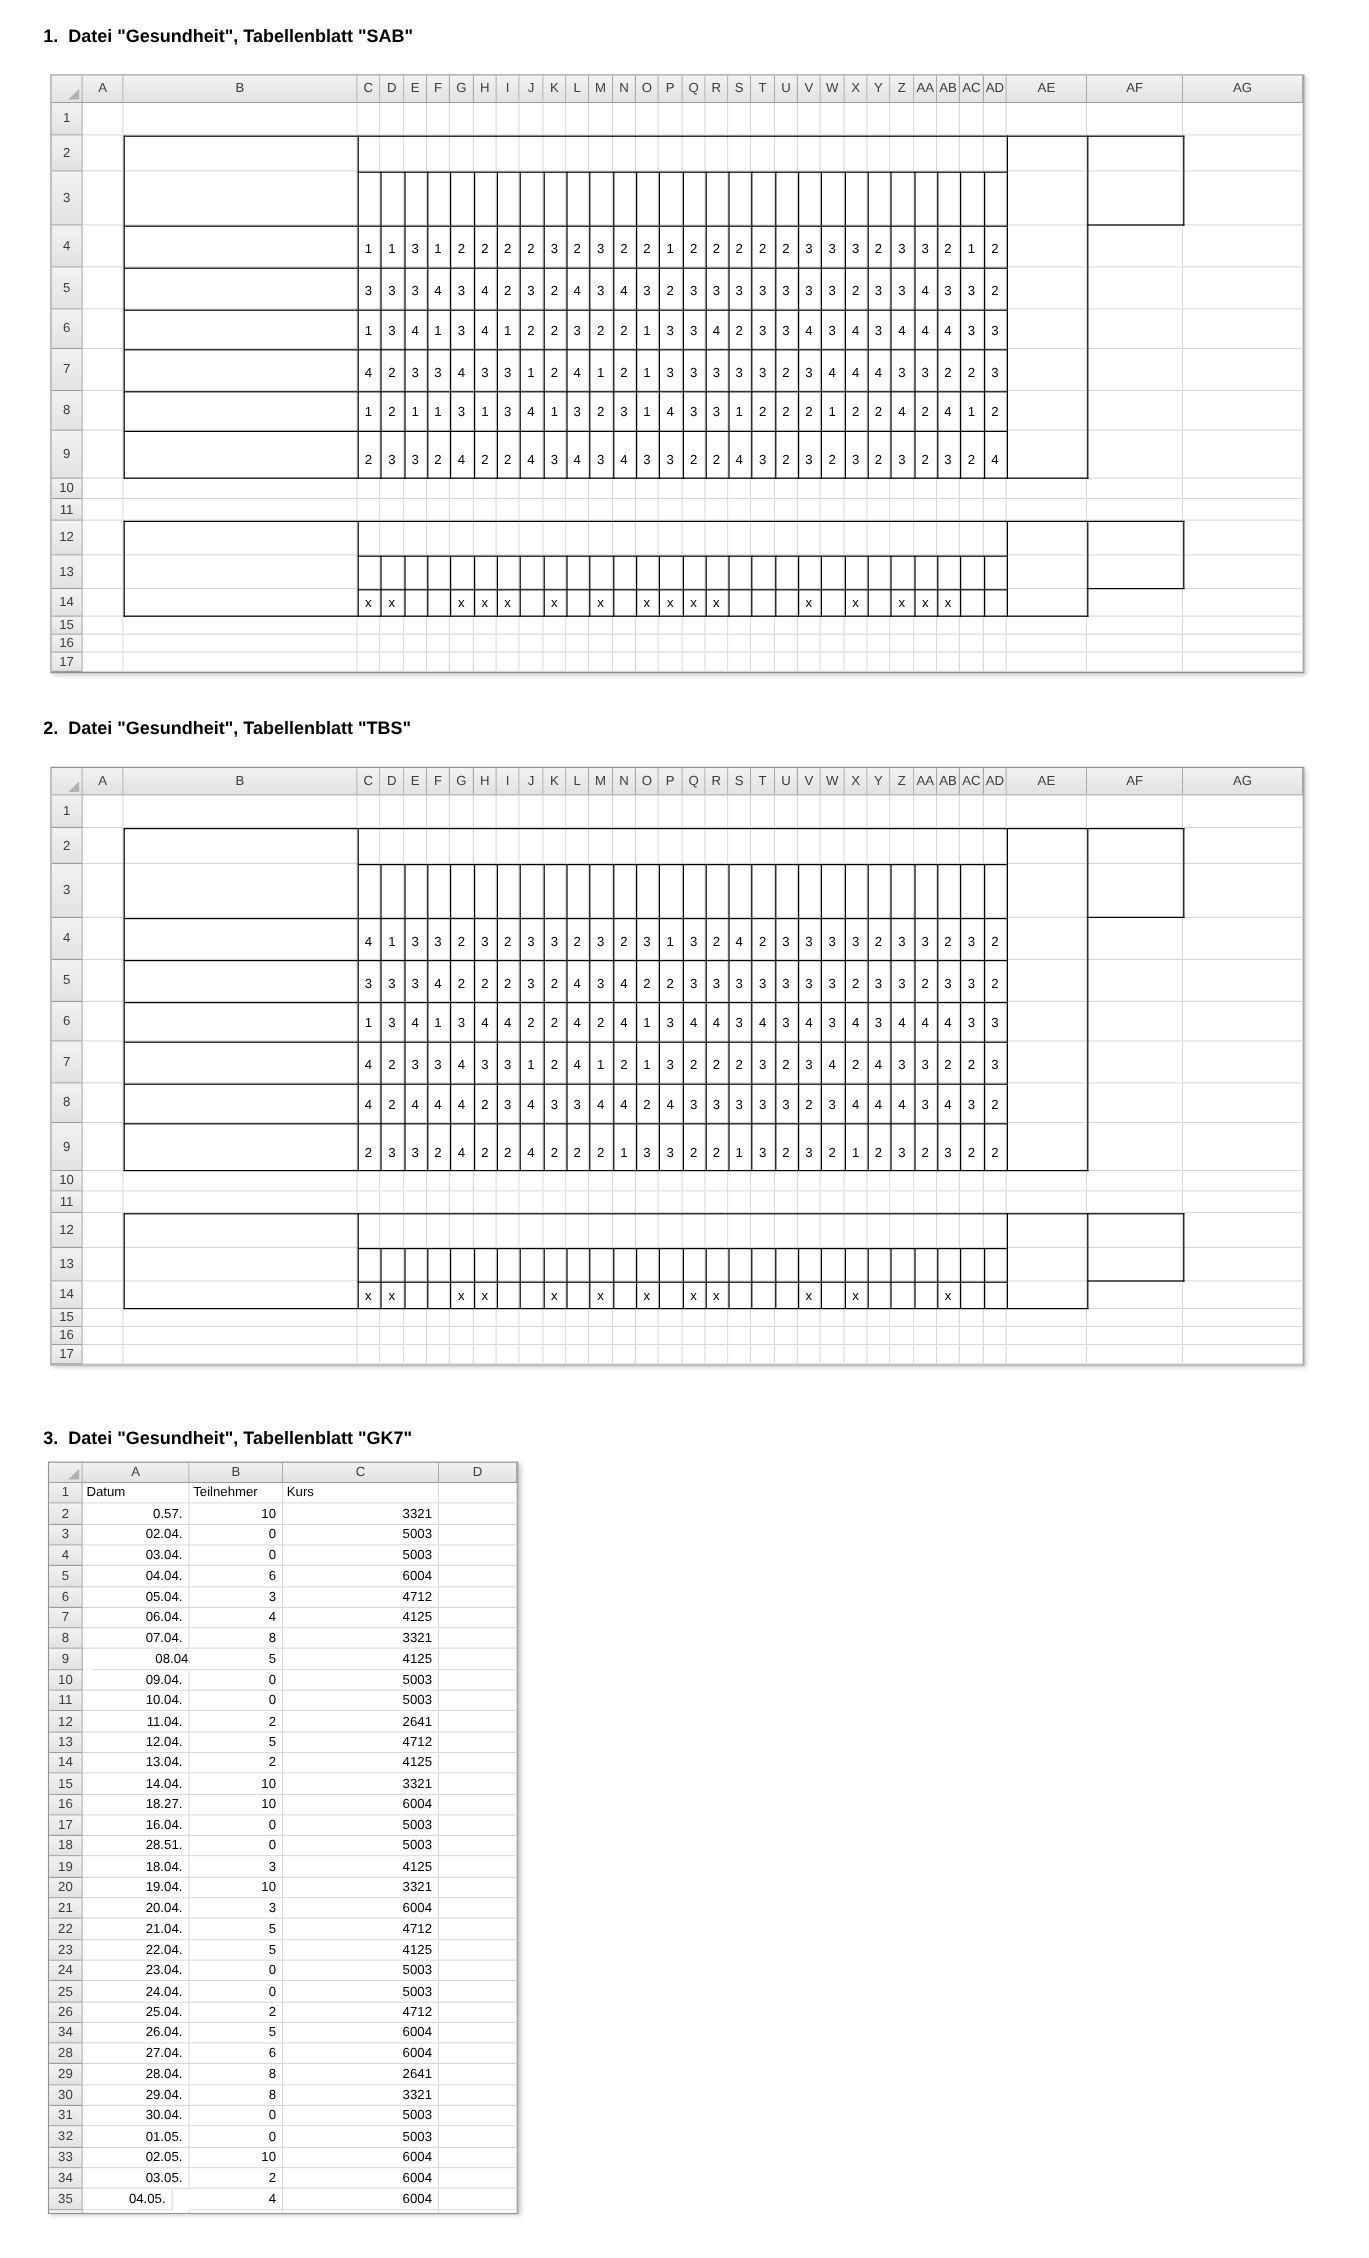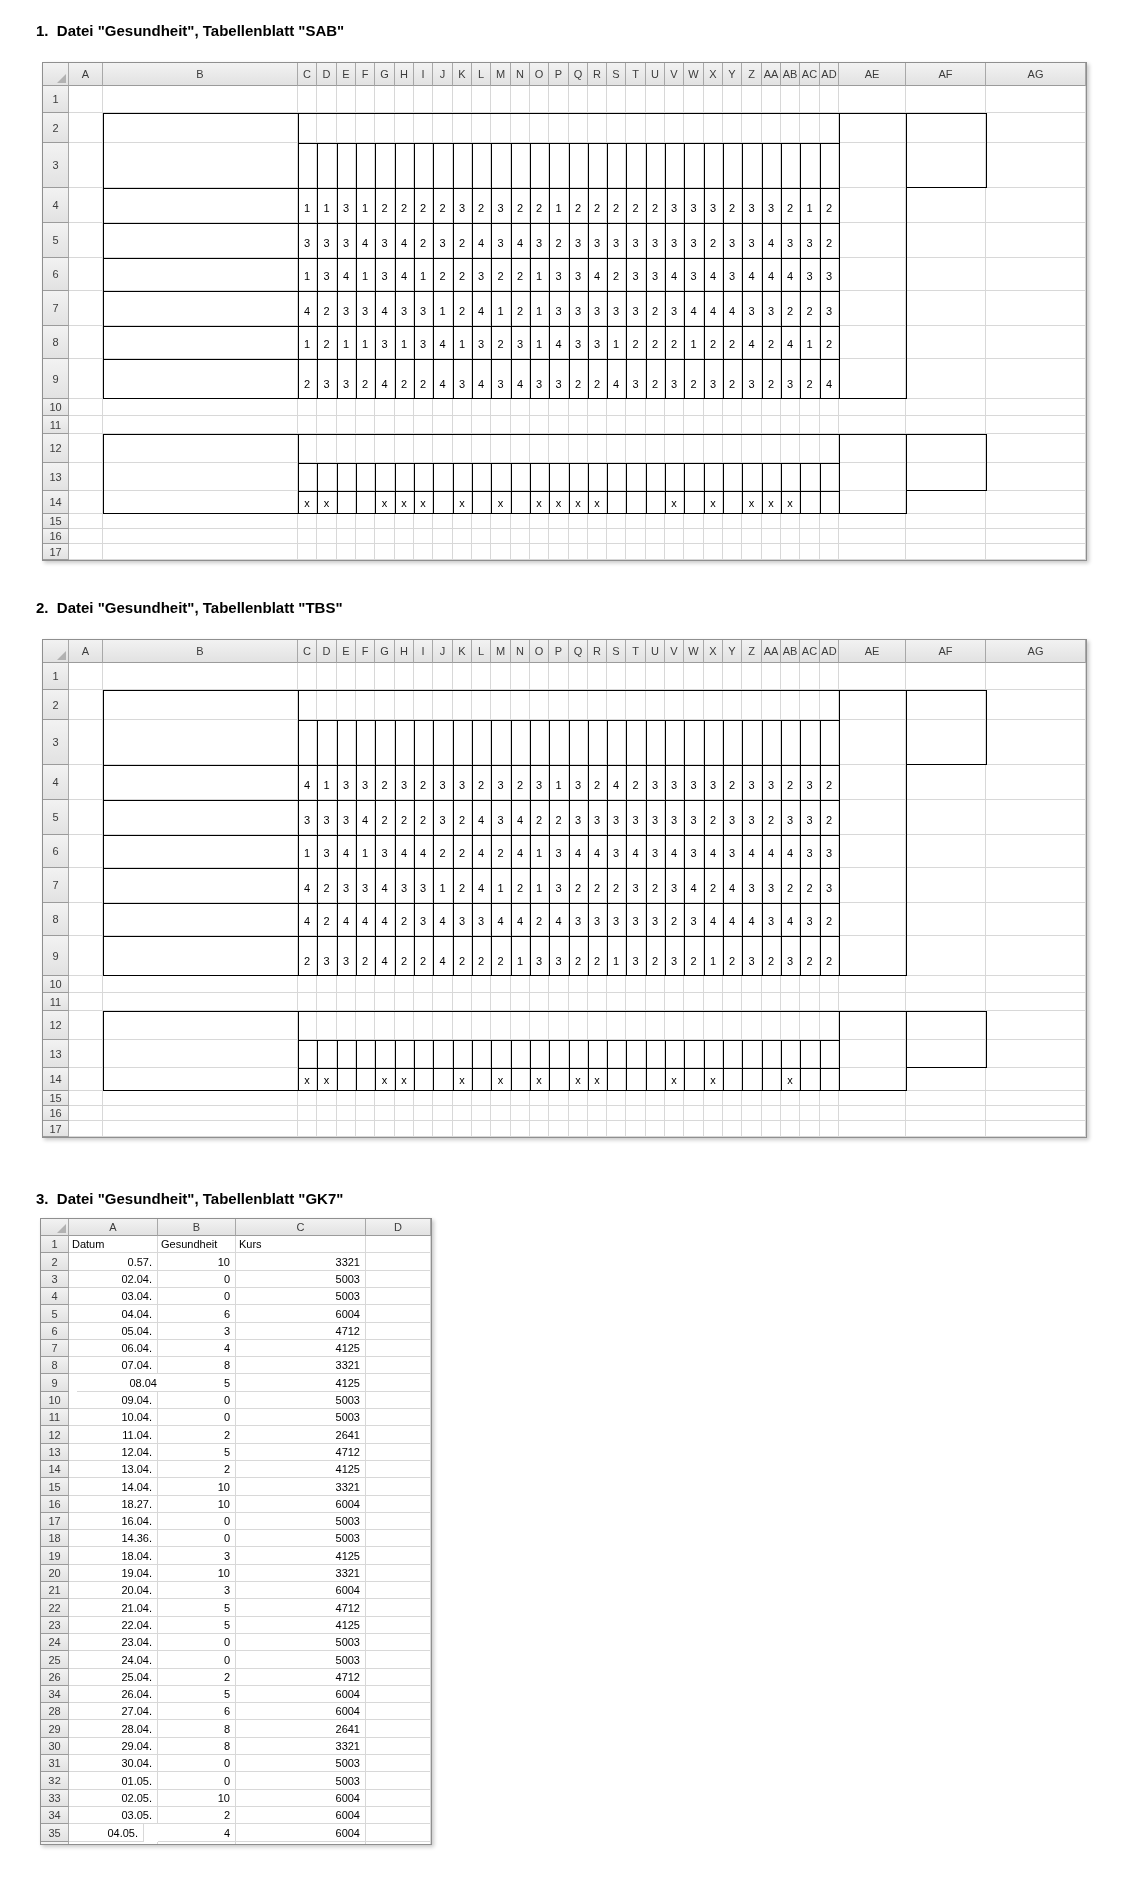--- a/index.html
+++ b/index.html
@@ -1419,21 +1419,21 @@
 
   <div class="sheet-title" style="left:36px;top:1190px;">3.  Datei "Gesundheit", Tabellenblatt "GK7"</div>
   <div class="fragment" id="frag-gk7" style="left:40px;top:1218px;width:390px;height:625px;">
       <div class="cell hdr corner" style="left: 0px; top: 0px; width: 28px; height: 17px;"></div>
       <div class="cell hdr" style="left: 28px; top: 0px; width: 89px; height: 17px;">A</div>
       <div class="cell hdr" style="left: 117px; top: 0px; width: 78px; height: 17px;">B</div>
       <div class="cell hdr" style="left: 195px; top: 0px; width: 130px; height: 17px;">C</div>
       <div class="cell hdr" style="left: 325px; top: 0px; width: 65px; height: 17px;">D</div>
       <div class="cell hdr" style="left: 0px; top: 17px; width: 28px; height: 17px;">1</div>
       <div class="cell bc lft" style="left: 28px; top: 17px; width: 89px; height: 17px;">Datum</div>
-      <div class="cell bc lft" style="left: 117px; top: 17px; width: 78px; height: 17px;">Gesundheit</div>
+      <div class="cell bc lft" style="left: 117px; top: 17px; width: 78px; height: 17px;">Teilnehmer</div>
       <div class="cell bc lft" style="left: 195px; top: 17px; width: 130px; height: 17px;">Kurs</div>
       <div class="cell bc lft" style="left: 325px; top: 17px; width: 65px; height: 17px;"></div>
       <div class="cell hdr" style="left: 0px; top: 34px; width: 28px; height: 18px;">2</div>
       <div class="cell bc rgt" style="left: 28px; top: 34px; width: 89px; height: 18px;">0.57.</div>
       <div class="cell bc rgt" style="left: 117px; top: 34px; width: 78px; height: 18px;">10</div>
       <div class="cell bc rgt" style="left: 195px; top: 34px; width: 130px; height: 18px;">3321</div>
       <div class="cell bc" style="left: 325px; top: 34px; width: 65px; height: 18px;"></div>
       <div class="cell hdr" style="left: 0px; top: 52px; width: 28px; height: 17px;">3</div>
       <div class="cell bc rgt" style="left: 28px; top: 52px; width: 89px; height: 17px;">02.04.</div>
       <div class="cell bc rgt" style="left: 117px; top: 52px; width: 78px; height: 17px;">0</div>
@@ -1503,21 +1503,21 @@
       <div class="cell bc rgt" style="left: 28px; top: 277px; width: 89px; height: 17px;">18.27.</div>
       <div class="cell bc rgt" style="left: 117px; top: 277px; width: 78px; height: 17px;">10</div>
       <div class="cell bc rgt" style="left: 195px; top: 277px; width: 130px; height: 17px;">6004</div>
       <div class="cell bc" style="left: 325px; top: 277px; width: 65px; height: 17px;"></div>
       <div class="cell hdr" style="left: 0px; top: 294px; width: 28px; height: 17px;">17</div>
       <div class="cell bc rgt" style="left: 28px; top: 294px; width: 89px; height: 17px;">16.04.</div>
       <div class="cell bc rgt" style="left: 117px; top: 294px; width: 78px; height: 17px;">0</div>
       <div class="cell bc rgt" style="left: 195px; top: 294px; width: 130px; height: 17px;">5003</div>
       <div class="cell bc" style="left: 325px; top: 294px; width: 65px; height: 17px;"></div>
       <div class="cell hdr" style="left: 0px; top: 311px; width: 28px; height: 17px;">18</div>
-      <div class="cell bc rgt" style="left: 28px; top: 311px; width: 89px; height: 17px;">14.36.</div>
+      <div class="cell bc rgt" style="left: 28px; top: 311px; width: 89px; height: 17px;">28.51.</div>
       <div class="cell bc rgt" style="left: 117px; top: 311px; width: 78px; height: 17px;">0</div>
       <div class="cell bc rgt" style="left: 195px; top: 311px; width: 130px; height: 17px;">5003</div>
       <div class="cell bc" style="left: 325px; top: 311px; width: 65px; height: 17px;"></div>
       <div class="cell hdr" style="left: 0px; top: 328px; width: 28px; height: 18px;">19</div>
       <div class="cell bc rgt" style="left: 28px; top: 328px; width: 89px; height: 18px;">18.04.</div>
       <div class="cell bc rgt" style="left: 117px; top: 328px; width: 78px; height: 18px;">3</div>
       <div class="cell bc rgt" style="left: 195px; top: 328px; width: 130px; height: 18px;">4125</div>
       <div class="cell bc" style="left: 325px; top: 328px; width: 65px; height: 18px;"></div>
       <div class="cell hdr" style="left: 0px; top: 346px; width: 28px; height: 17px;">20</div>
       <div class="cell bc rgt" style="left: 28px; top: 346px; width: 89px; height: 17px;">19.04.</div>

